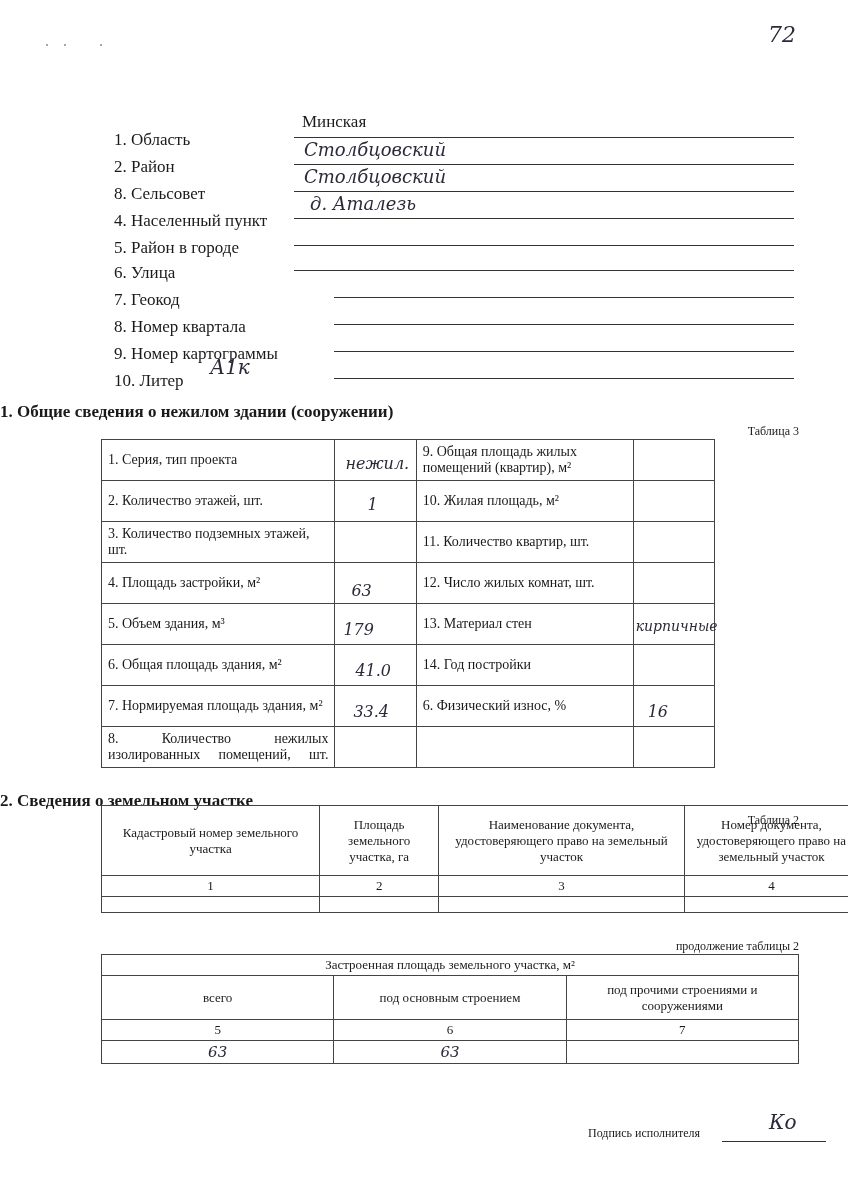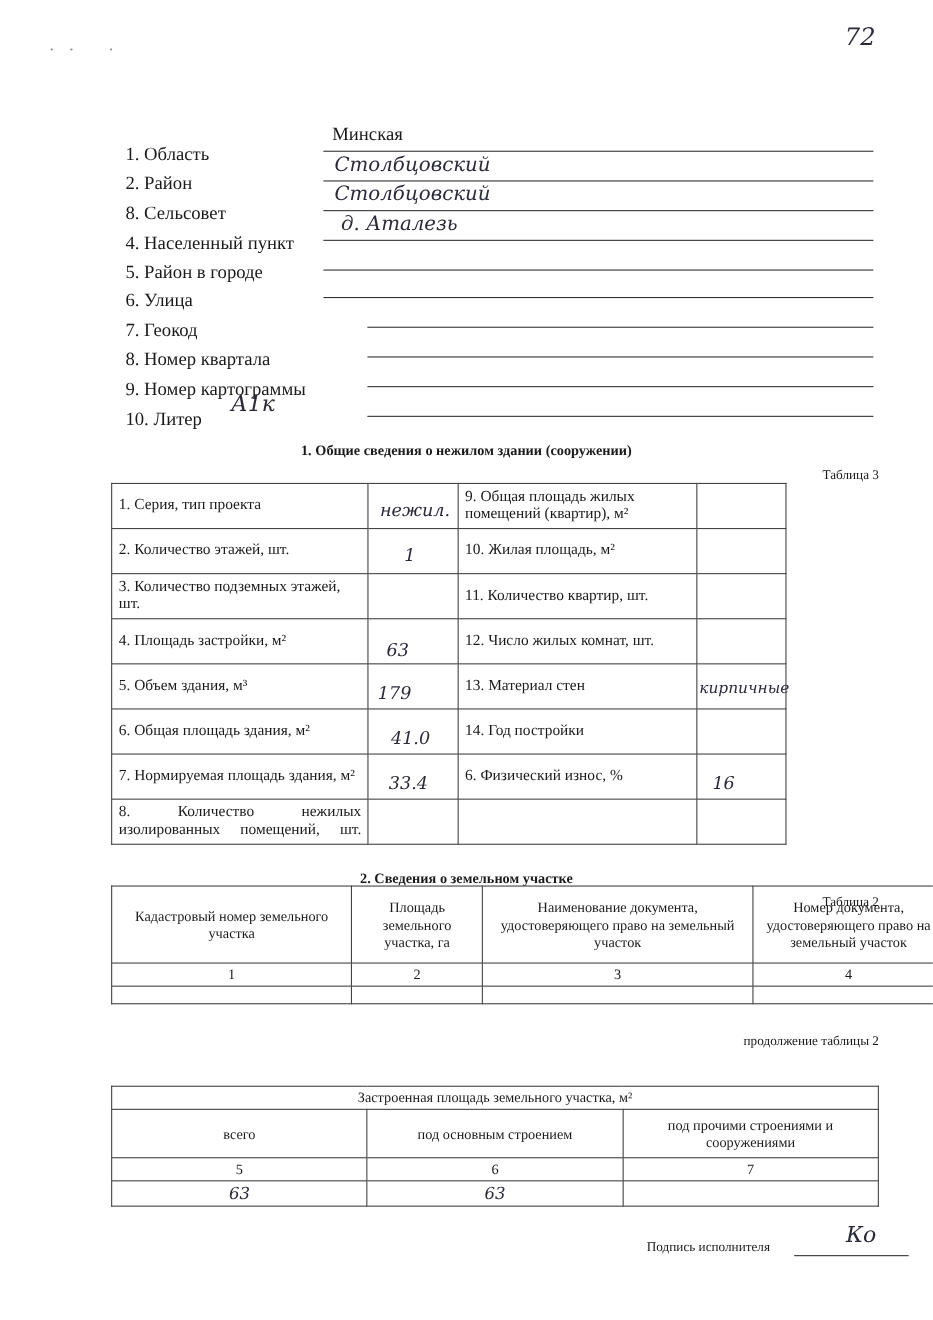--- a/index.html
+++ b/index.html
@@ -6,37 +6,37 @@
   body { width: 848px; height: 1200px; position: relative; overflow: hidden; color: #1a1a1a; font-family: "Liberation Serif", serif; }
   .page-num { position: absolute; left: 768px; top: 22px; font-family: "DejaVu Serif", serif; font-style: italic; font-size: 22px; color: #222; }
   .hw { font-family: "DejaVu Serif", serif; font-style: italic; color: #2a2a3a; }
 
   .addr-row { position: absolute; left: 114px; height: 24px; width: 680px; }
   .addr-label { position: absolute; left: 0; top: 0; font-size: 17px; white-space: nowrap; margin-top: 16px; }
   .addr-line { position: absolute; right: 0; bottom: 0; border-bottom: 1.5px solid #333; height: 0; }
   .addr-value { position: absolute; top: -2px; font-size: 18px; white-space: nowrap; }
   .addr-value.print { font-family: "Liberation Serif", serif; font-style: normal; font-size: 17px; color: #1a1a1a; }
 
-  .section-title { position: absolute; left: 0; width: 848px; text-align: center; font-weight: bold; font-size: 13px; }
+  .section-title { position: absolute; left: 0; width: 848px; text-align: left; font-weight: bold; font-size: 17px; }
   .table-caption { position: absolute; font-size: 12px; text-align: right; }
 
   table { border-collapse: collapse; position: absolute; font-family: "Liberation Serif", serif; }
   td { border: 1.3px solid #444; padding: 2px 6px; font-size: 14px; vertical-align: middle; }
   #t1 { left: 101px; top: 439px; width: 614px; }
   #t1 td { height: 36px; }
   #t1 td.lbl { width: 246px; }
   #t1 td.val { width: 82px; position: relative; }
   #t1 td.lbl2 { width: 230px; }
   #t1 td.val2 { width: 82px; position: relative; }
   .cellhw { position: absolute; font-size: 16px; }
   .justify { text-align: justify; text-align-last: justify; }
 
   #t2 { left: 101px; top: 805px; width: 758px; }
   #t2 td { text-align: center; font-size: 13px; }
-  #t3 { left: 101px; top: 954px; width: 698px; margin-top: 33px; }
+  #t3 { left: 101px; top: 954px; width: 698px; }
   #t3 td { text-align: center; font-size: 13px; }
   .sig { position: absolute; left: 588px; top: 1126px; font-size: 12px; }
   .sig-line { position: absolute; left: 722px; top: 1141px; width: 104px; border-bottom: 1.3px solid #333; }
   .sig-mark { position: absolute; left: 769px; top: 1110px; font-size: 20px; }
   .speck { position: absolute; width: 2px; height: 2px; background: #888; border-radius: 1px; }
 </style>
 </head>
 <body>
 
 <div class="page-num hw">72</div>

